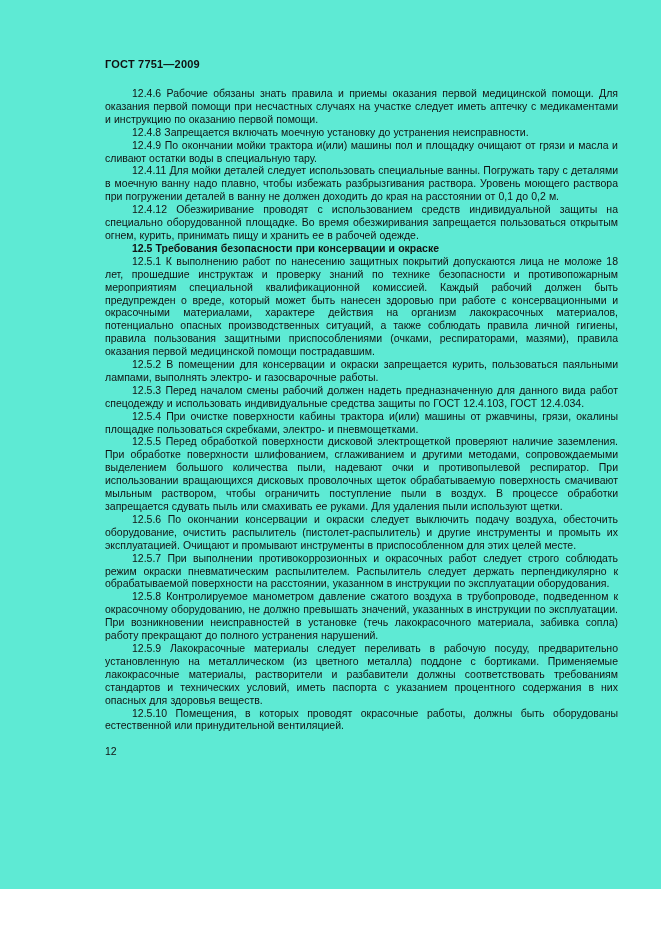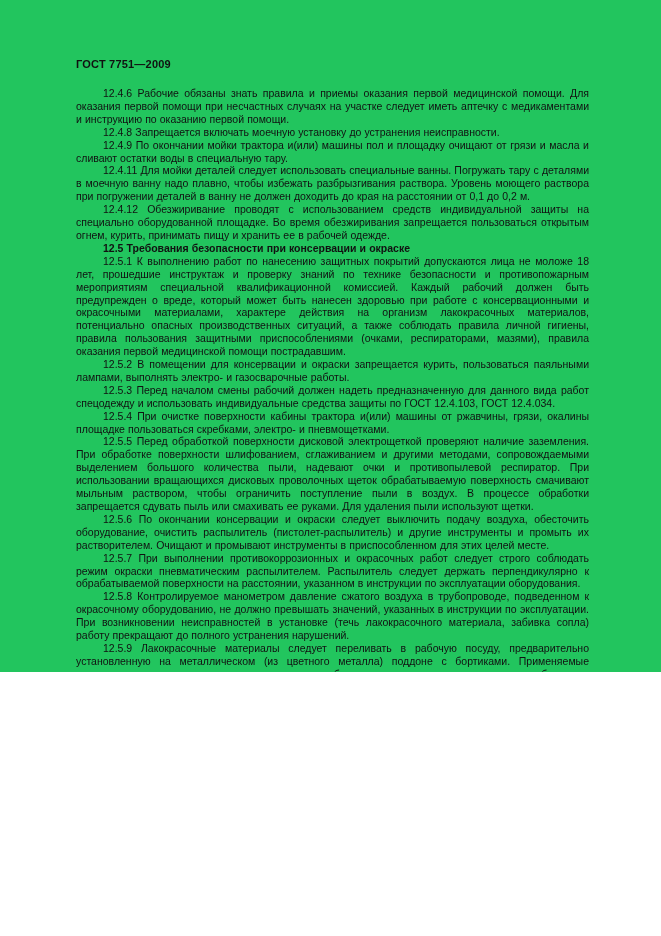--- a/index.html
+++ b/index.html
@@ -4,23 +4,23 @@
 <style>
   * { margin: 0; padding: 0; box-sizing: border-box; }
   html, body {
     width: 661px;
     background: #ffffff;
     font-family: "Liberation Sans", sans-serif;
     color: #111111;
   }
   .page {
     width: 661px;
-    height: 672px;
-    background: #22c55e;
-    padding: 58px 70px 0 76px;
+    height: 889px;
+    background: #5eead4;
+    padding: 58px 70px 0 105px;
     position: relative;
   }
   .doc-header {
     font-size: 11px;
     font-weight: bold;
     letter-spacing: 0.2px;
     margin-bottom: 17px;
   }
   .content {
     width: 513px;
@@ -51,21 +51,21 @@
     <p>12.4.8  Запрещается включать моечную установку до устранения неисправности.</p>
     <p>12.4.9  По окончании мойки трактора и(или) машины пол и площадку очищают от грязи и масла и сливают остатки воды в специальную тару.</p>
     <p>12.4.11  Для мойки деталей следует использовать специальные ванны. Погружать тару с деталями в моечную ванну надо плавно, чтобы избежать разбрызгивания раствора. Уровень моющего раствора при погружении деталей в ванну не должен доходить до края на расстоянии от 0,1 до 0,2 м.</p>
     <p>12.4.12  Обезжиривание проводят с использованием средств индивидуальной защиты на специально оборудованной площадке. Во время обезжиривания запрещается пользоваться открытым огнем, курить, принимать пищу и хранить ее в рабочей одежде.</p>
     <p class="heading">12.5  Требования безопасности при консервации и окраске</p>
     <p>12.5.1  К выполнению работ по нанесению защитных покрытий допускаются лица не моложе 18 лет, прошедшие инструктаж и проверку знаний по технике безопасности и противопожарным мероприятиям специальной квалификационной комиссией. Каждый рабочий должен быть предупрежден о вреде, который может быть нанесен здоровью при работе с консервационными и окрасочными материалами, характере действия на организм лакокрасочных материалов, потенциально опасных производственных ситуаций, а также соблюдать правила личной гигиены, правила пользования защитными приспособлениями (очками, респираторами, мазями), правила оказания первой медицинской помощи пострадавшим.</p>
     <p>12.5.2  В помещении для консервации и окраски запрещается курить, пользоваться паяльными лампами, выполнять электро- и газосварочные работы.</p>
     <p>12.5.3  Перед началом смены рабочий должен надеть предназначенную для данного вида работ спецодежду и использовать индивидуальные средства защиты по ГОСТ 12.4.103, ГОСТ 12.4.034.</p>
     <p>12.5.4  При очистке поверхности кабины трактора и(или) машины от ржавчины, грязи, окалины площадке пользоваться скребками, электро- и пневмощетками.</p>
     <p>12.5.5  Перед обработкой поверхности дисковой электрощеткой проверяют наличие заземления. При обработке поверхности шлифованием, сглаживанием и другими методами, сопровождаемыми выделением большого количества пыли, надевают очки и противопылевой респиратор. При использовании вращающихся дисковых проволочных щеток обрабатываемую поверхность смачивают мыльным раствором, чтобы ограничить поступление пыли в воздух. В процессе обработки запрещается сдувать пыль или смахивать ее руками. Для удаления пыли используют щетки.</p>
-    <p>12.5.6  По окончании консервации и окраски следует выключить подачу воздуха, обесточить оборудование, очистить распылитель (пистолет-распылитель) и другие инструменты и промыть их растворителем. Очищают и промывают инструменты в приспособленном для этих целей месте.</p>
+    <p>12.5.6  По окончании консервации и окраски следует выключить подачу воздуха, обесточить оборудование, очистить распылитель (пистолет-распылитель) и другие инструменты и промыть их эксплуатацией. Очищают и промывают инструменты в приспособленном для этих целей месте.</p>
     <p>12.5.7  При выполнении противокоррозионных и окрасочных работ следует строго соблюдать режим окраски пневматическим распылителем. Распылитель следует держать перпендикулярно к обрабатываемой поверхности на расстоянии, указанном в инструкции по эксплуатации оборудования.</p>
     <p>12.5.8  Контролируемое манометром давление сжатого воздуха в трубопроводе, подведенном к окрасочному оборудованию, не должно превышать значений, указанных в инструкции по эксплуатации. При возникновении неисправностей в установке (течь лакокрасочного материала, забивка сопла) работу прекращают до полного устранения нарушений.</p>
     <p>12.5.9  Лакокрасочные материалы следует переливать в рабочую посуду, предварительно установленную на металлическом (из цветного металла) поддоне с бортиками. Применяемые лакокрасочные материалы, растворители и разбавители должны соответствовать требованиям стандартов и технических условий, иметь паспорта с указанием процентного содержания в них опасных для здоровья веществ.</p>
     <p>12.5.10  Помещения, в которых проводят окрасочные работы, должны быть оборудованы естественной или принудительной вентиляцией.</p>
   </div>
 
   <div class="page-number">12</div>
 </div>
 
 </body></html>

